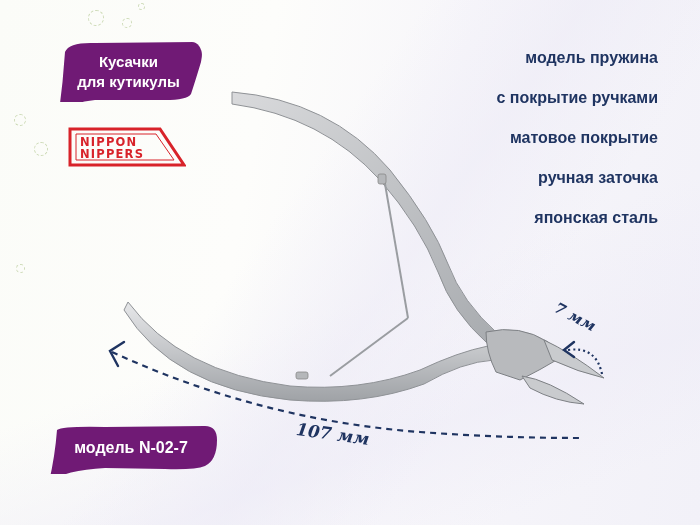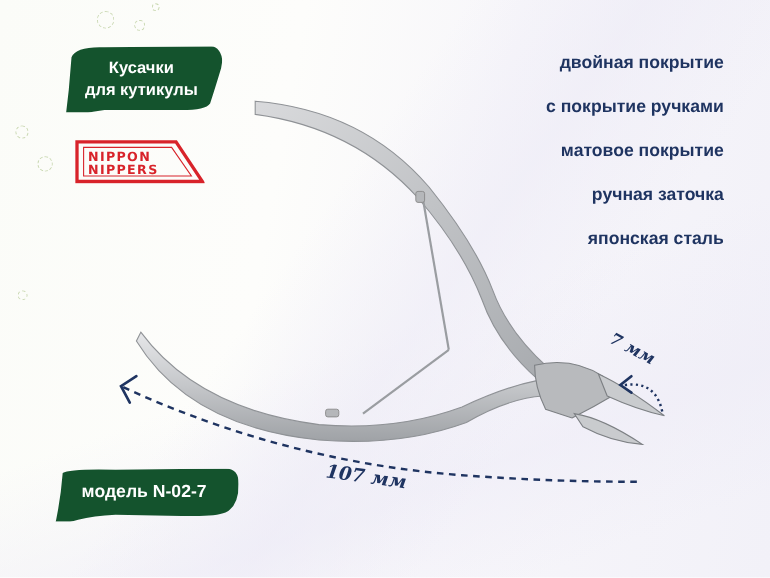--- a/index.html
+++ b/index.html
@@ -10,21 +10,21 @@
   }
   .bg-sheen {
     position: absolute; inset: 0; pointer-events: none;
     background:
       linear-gradient(125deg, transparent 40%, rgba(236,234,246,0.55) 55%, transparent 70%),
       linear-gradient(160deg, transparent 55%, rgba(238,236,247,0.6) 75%, transparent 90%);
   }
   .sparkle { position: absolute; border-radius: 50%; border: 1px dashed #b9cc9a; opacity: .7; }
 
   .label-bubble {
-    position: absolute; background: #14532d; color: #fff; font-weight: 700;
+    position: absolute; background: #701a75; color: #fff; font-weight: 700;
     display: flex; flex-direction: column; align-items: center; justify-content: center;
   }
   .title-bubble {
     left: 55px; top: 42px; width: 147px; height: 60px;
     border-radius: 18px 10px 8px 4px / 30px 14px 12px 4px;
     clip-path: path('M10 10 Q14 0 40 1 L140 0 Q150 0 146 20 Q140 40 136 52 Q132 58 110 58 L40 58 Q18 60 4 70 Q8 40 10 10 Z');
     font-size: 15px; line-height: 20px; padding-top: 0;
   }
   .model-bubble {
     left: 45px; top: 426px; width: 172px; height: 44px;
@@ -71,21 +71,21 @@
 <div class="logo">
   <svg width="118" height="40" viewBox="0 0 118 40">
     <path d="M2 2 L92 2 L116 38 L2 38 Z" fill="none" stroke="#d8232a" stroke-width="3"></path>
     <path d="M8 7 L88 7 L106 33 L8 33 Z" fill="none" stroke="#d8232a" stroke-width="1"></path>
     <text x="12" y="19" font-family="DejaVu Sans, sans-serif" font-weight="bold" font-size="11.5" fill="#d8232a" letter-spacing="1.2">NIPPON</text>
     <text x="12" y="31" font-family="DejaVu Sans, sans-serif" font-weight="bold" font-size="11.5" fill="#d8232a" letter-spacing="1.2">NIPPERS</text>
   </svg>
 </div>
 
 <div class="features">
-  <div class="feature">двойная покрытие</div>
+  <div class="feature">модель пружина</div>
   <div class="feature">с покрытие ручками</div>
   <div class="feature">матовое покрытие</div>
   <div class="feature">ручная заточка</div>
   <div class="feature">японская сталь</div>
 </div>
 
 <svg class="art" width="700" height="525" viewBox="0 0 700 525">
   <defs>
     <linearGradient id="steel" x1="0" y1="0" x2="0" y2="1">
       <stop offset="0" stop-color="#e6e7e9"></stop>

